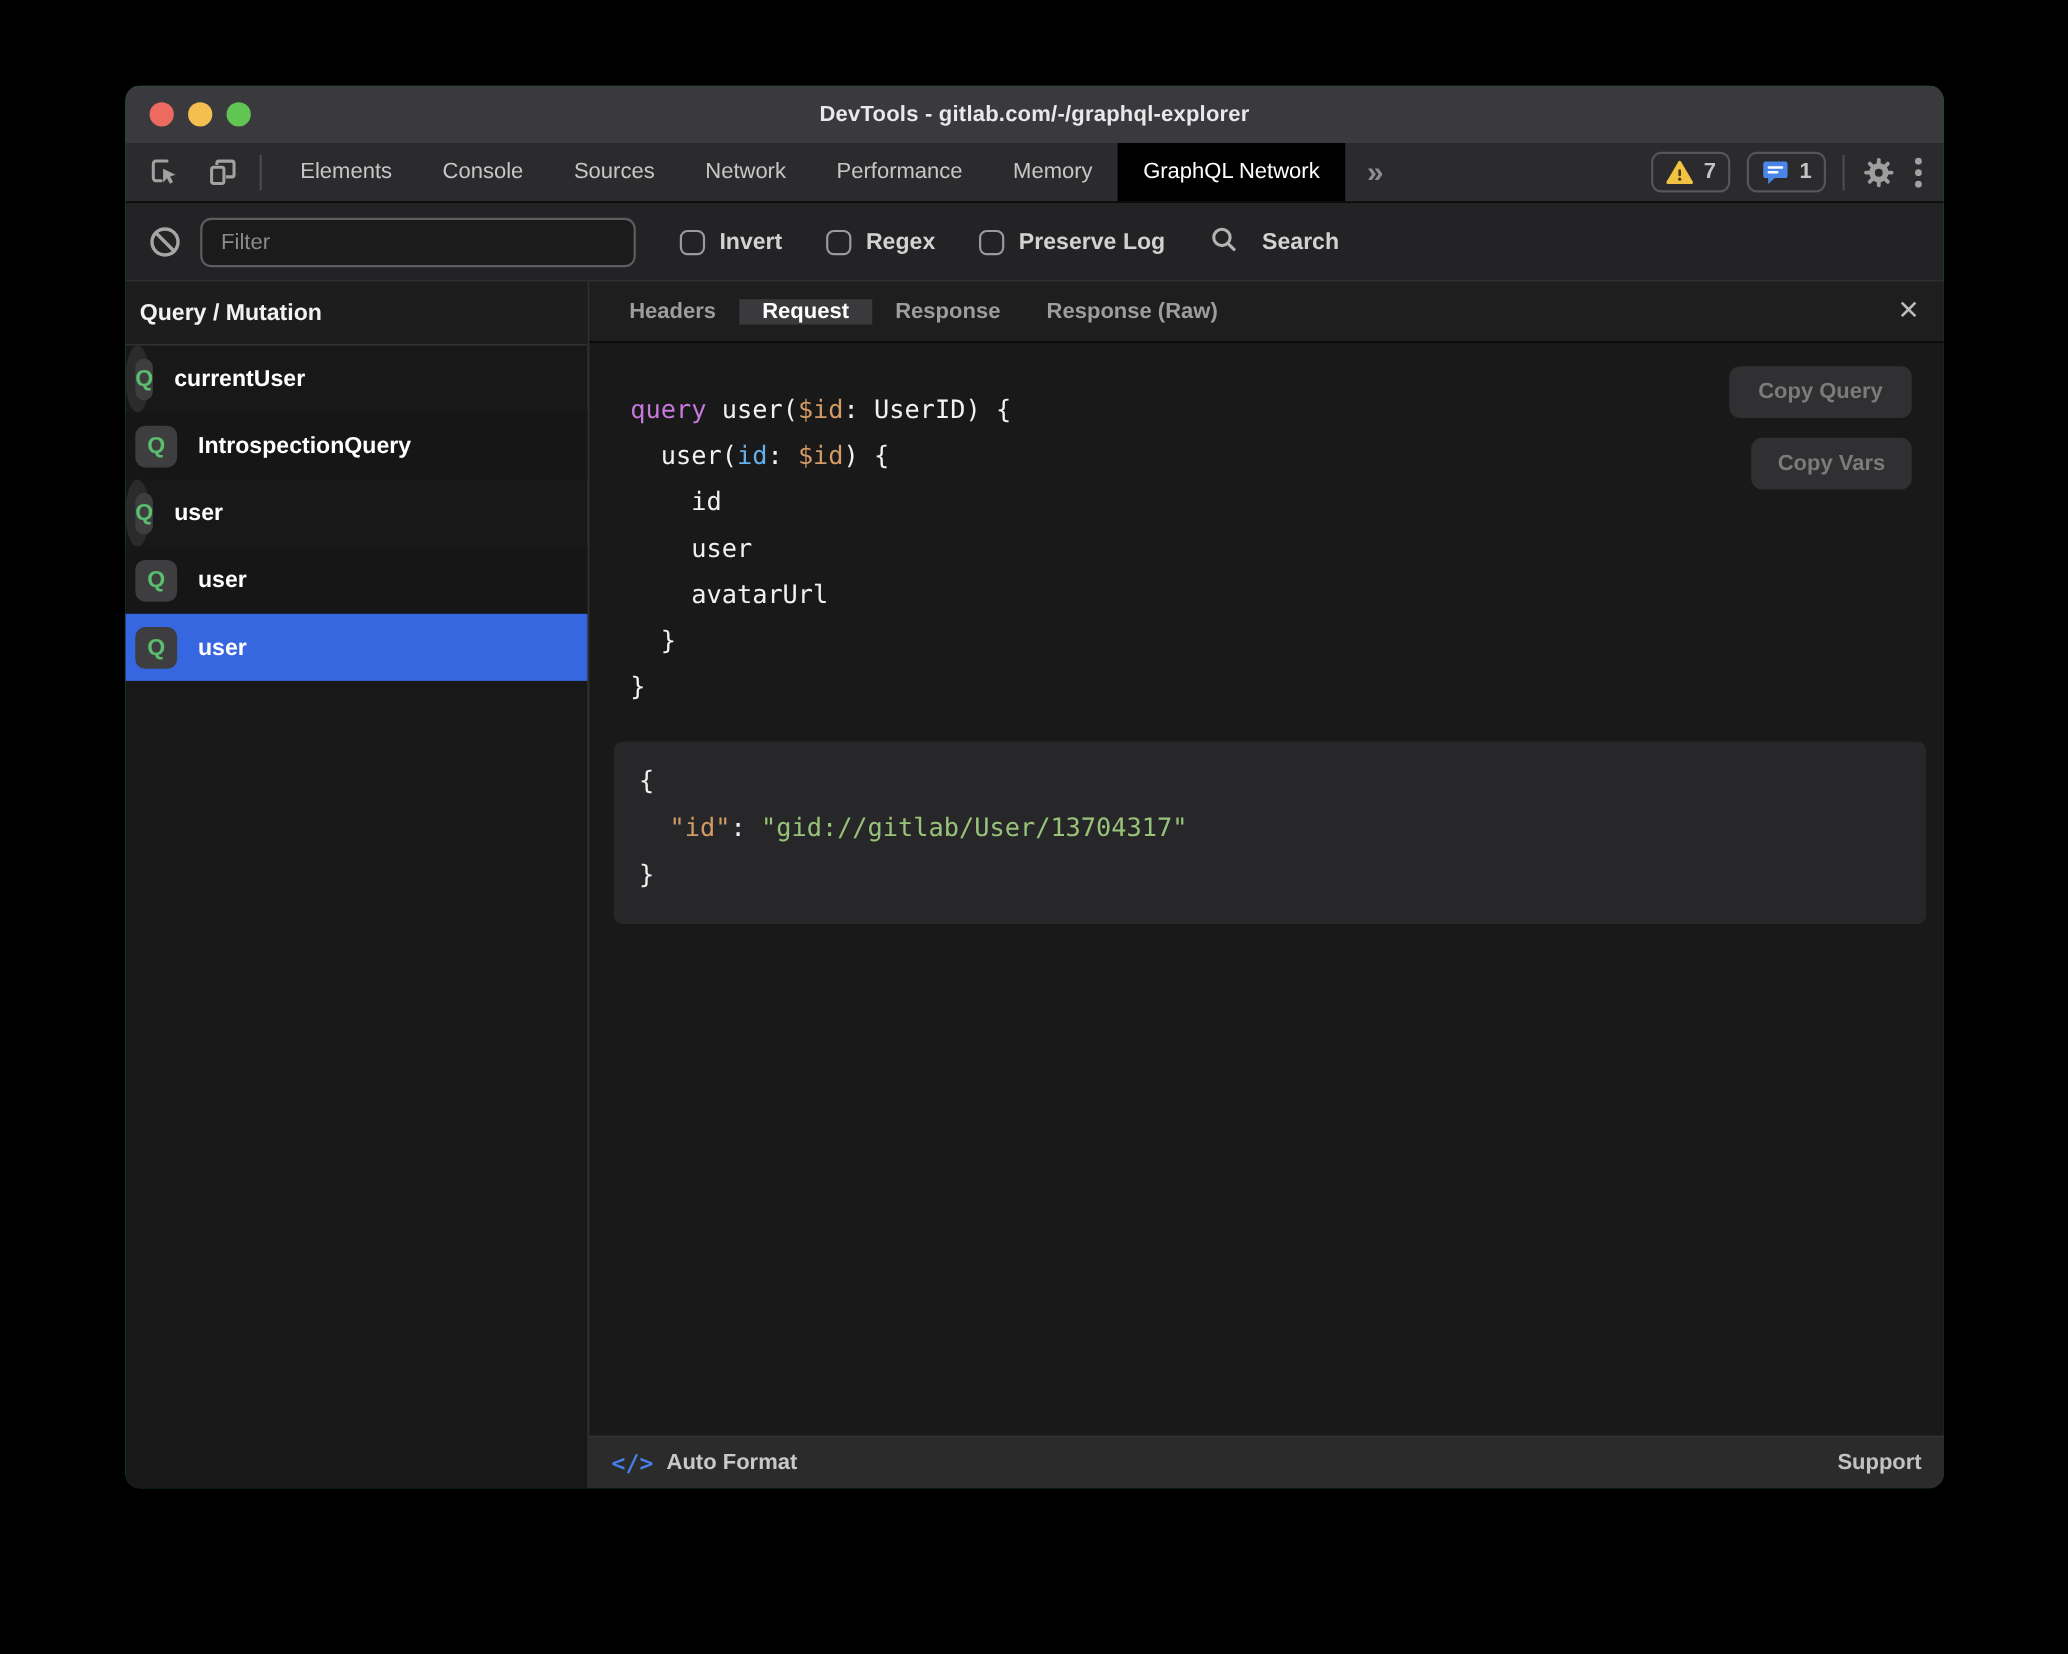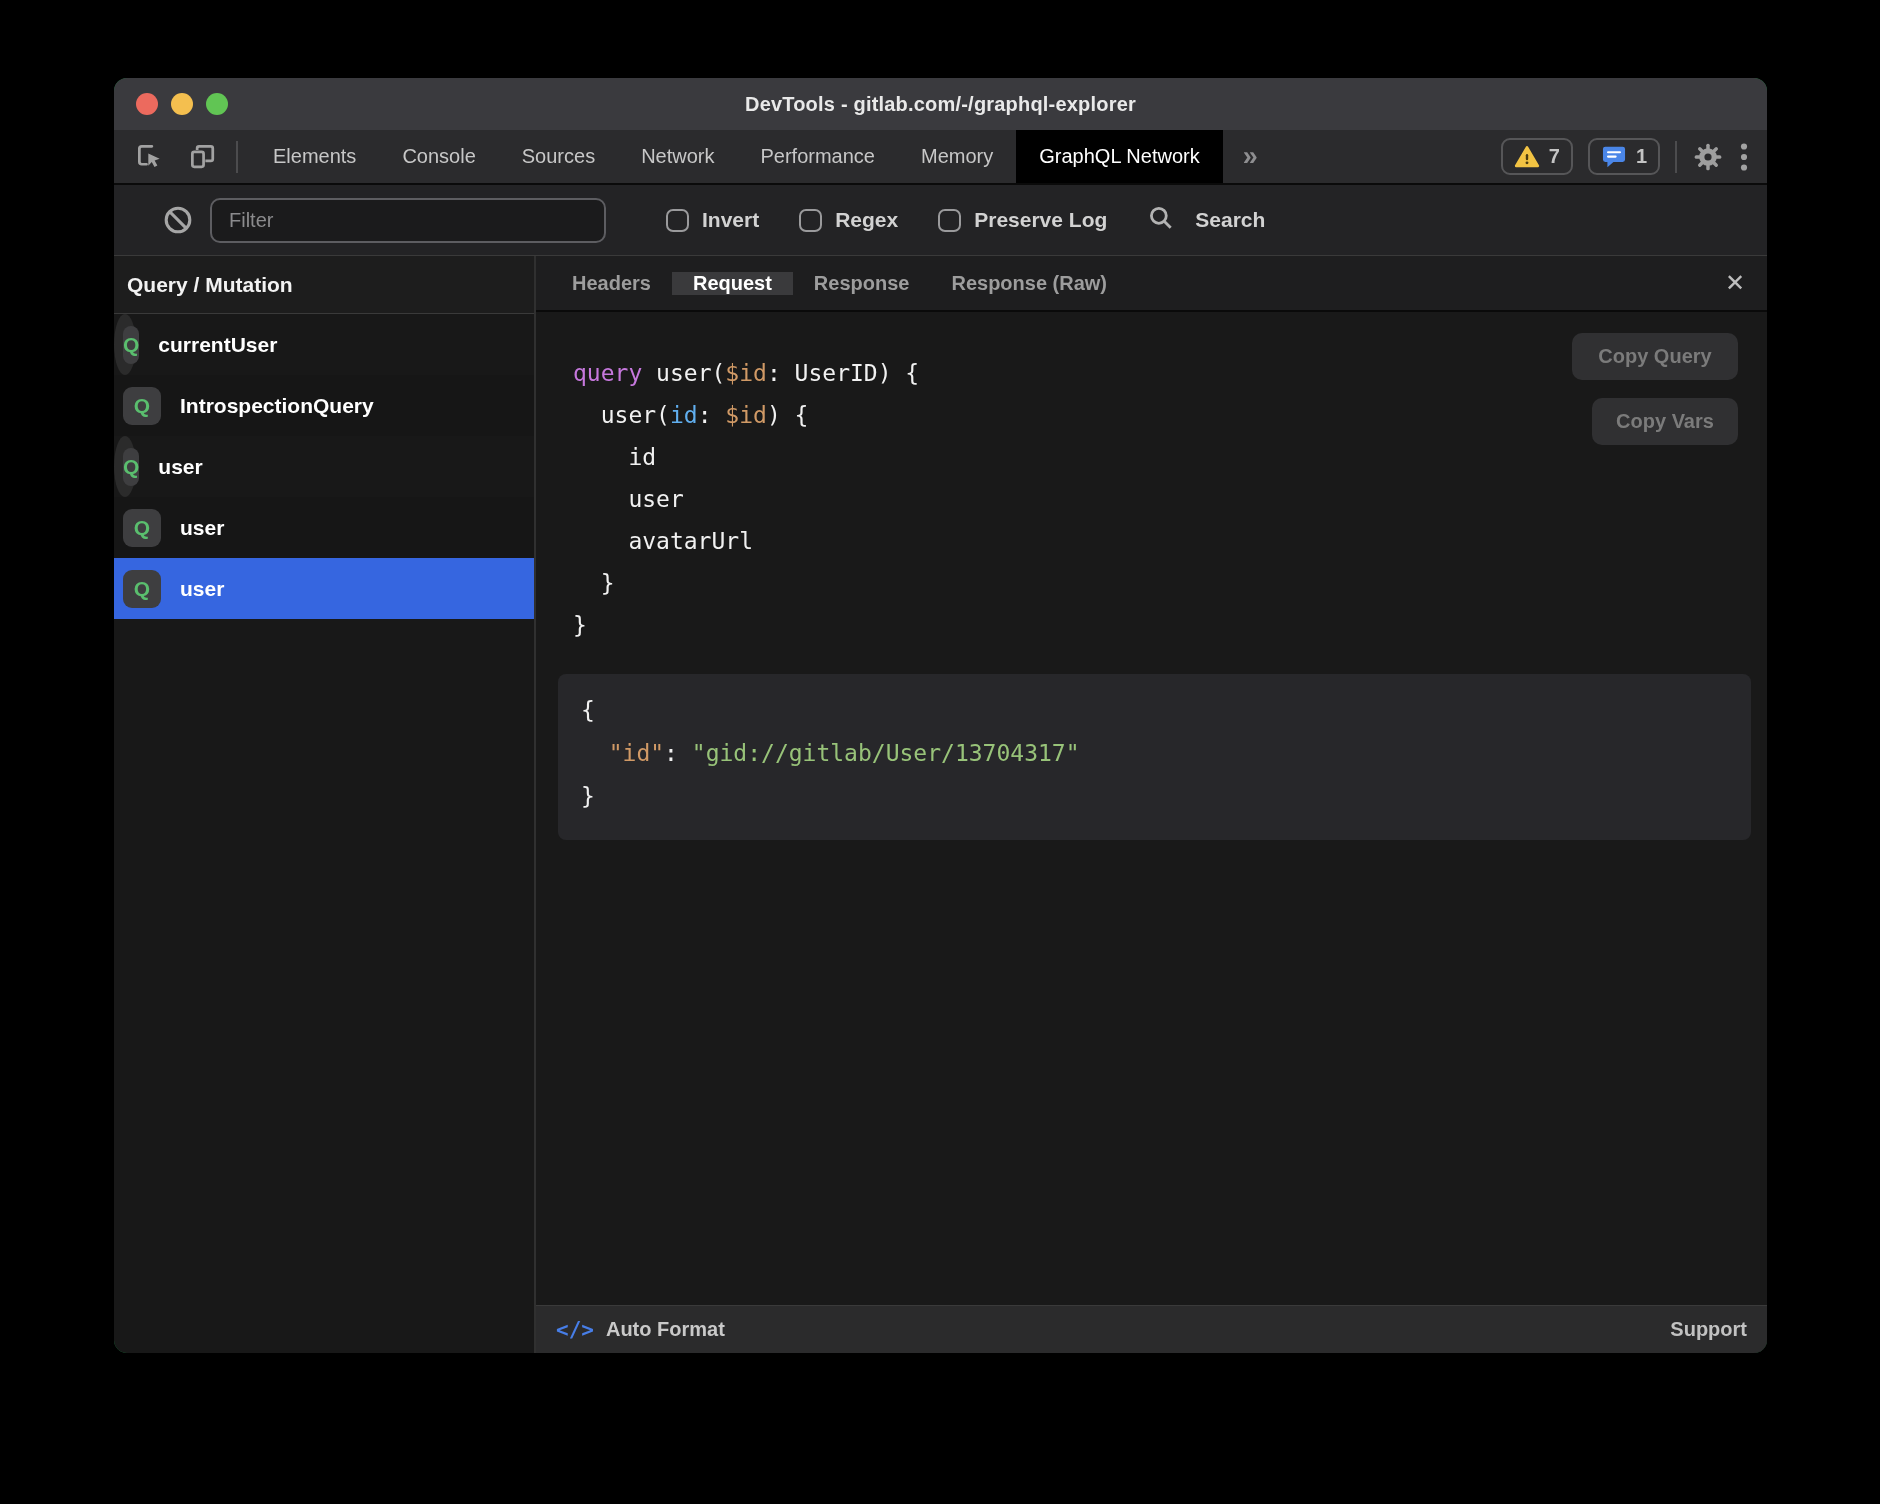--- a/index.html
+++ b/index.html
@@ -25,26 +25,26 @@
   .main-tab{display:flex;align-items:center;padding:0 23px;color:#c7c7c7;font-size:20px;font-weight:500;cursor:default;}
   .main-tab.selected{background:#000;color:#fff;}
   .overflow-btn{display:flex;align-items:center;padding:0 20px;color:#8e8e90;font-size:27px;font-weight:700;}
   .tab-right{margin-left:auto;display:flex;align-items:center;gap:15px;padding-right:18px;}
   .badge-pill{display:flex;align-items:center;gap:9px;border:2px solid #565658;border-radius:9px;height:37px;
     padding:0 11px;color:#c4c4c4;font-size:20px;font-weight:600;}
   .warn-wrap{color:var(--warning-yellow);display:flex;}
   .msg-wrap{color:var(--message-blue);display:flex;}
 
   
-  .filterbar{flex:0 0 71px;background:#232325;display:flex;align-items:center;border-bottom:1px solid #3a3a3a;padding-left:28px;}
+  .filterbar{flex:0 0 71px;background:#232325;display:flex;align-items:center;border-bottom:1px solid #3a3a3a;}
   .block-icon{margin-left:20px;display:flex;}
   .filter-input{margin-left:16px;width:396px;height:45px;background:#1b1b1c;border:2px solid #5d5d61;
     border-radius:10px;color:#e6e6e6;font-size:20px;padding:0 17px;outline:none;font-family:"Liberation Sans",sans-serif;}
   .filter-input::placeholder{color:#8b8b8d;}
-  .cb-row{display:flex;align-items:center;gap:40px;margin-left:60px;}
+  .cb-row{display:flex;align-items:center;gap:40px;margin-left:40px;}
   .cb-group{display:flex;align-items:center;gap:13px;}
   .cbox{width:23px;height:23px;border:2.5px solid #9a9a9c;border-radius:7px;background:transparent;}
   .cb-label{color:#d2d2d2;font-size:21px;font-weight:700;}
   .search-group{display:flex;align-items:center;gap:20px;margin-left:40px;}
 
   
   .content{flex:1;display:flex;min-height:0;}
   .sidebar{flex:0 0 422px;background:#181818;border-right:2px solid #303030;display:flex;flex-direction:column;}
   .side-header{flex:0 0 58px;background:#1d1d1d;border-bottom:1px solid #3a3a3a;display:flex;align-items:center;
     padding-left:13px;color:#f2f2f2;font-size:21px;font-weight:700;}

